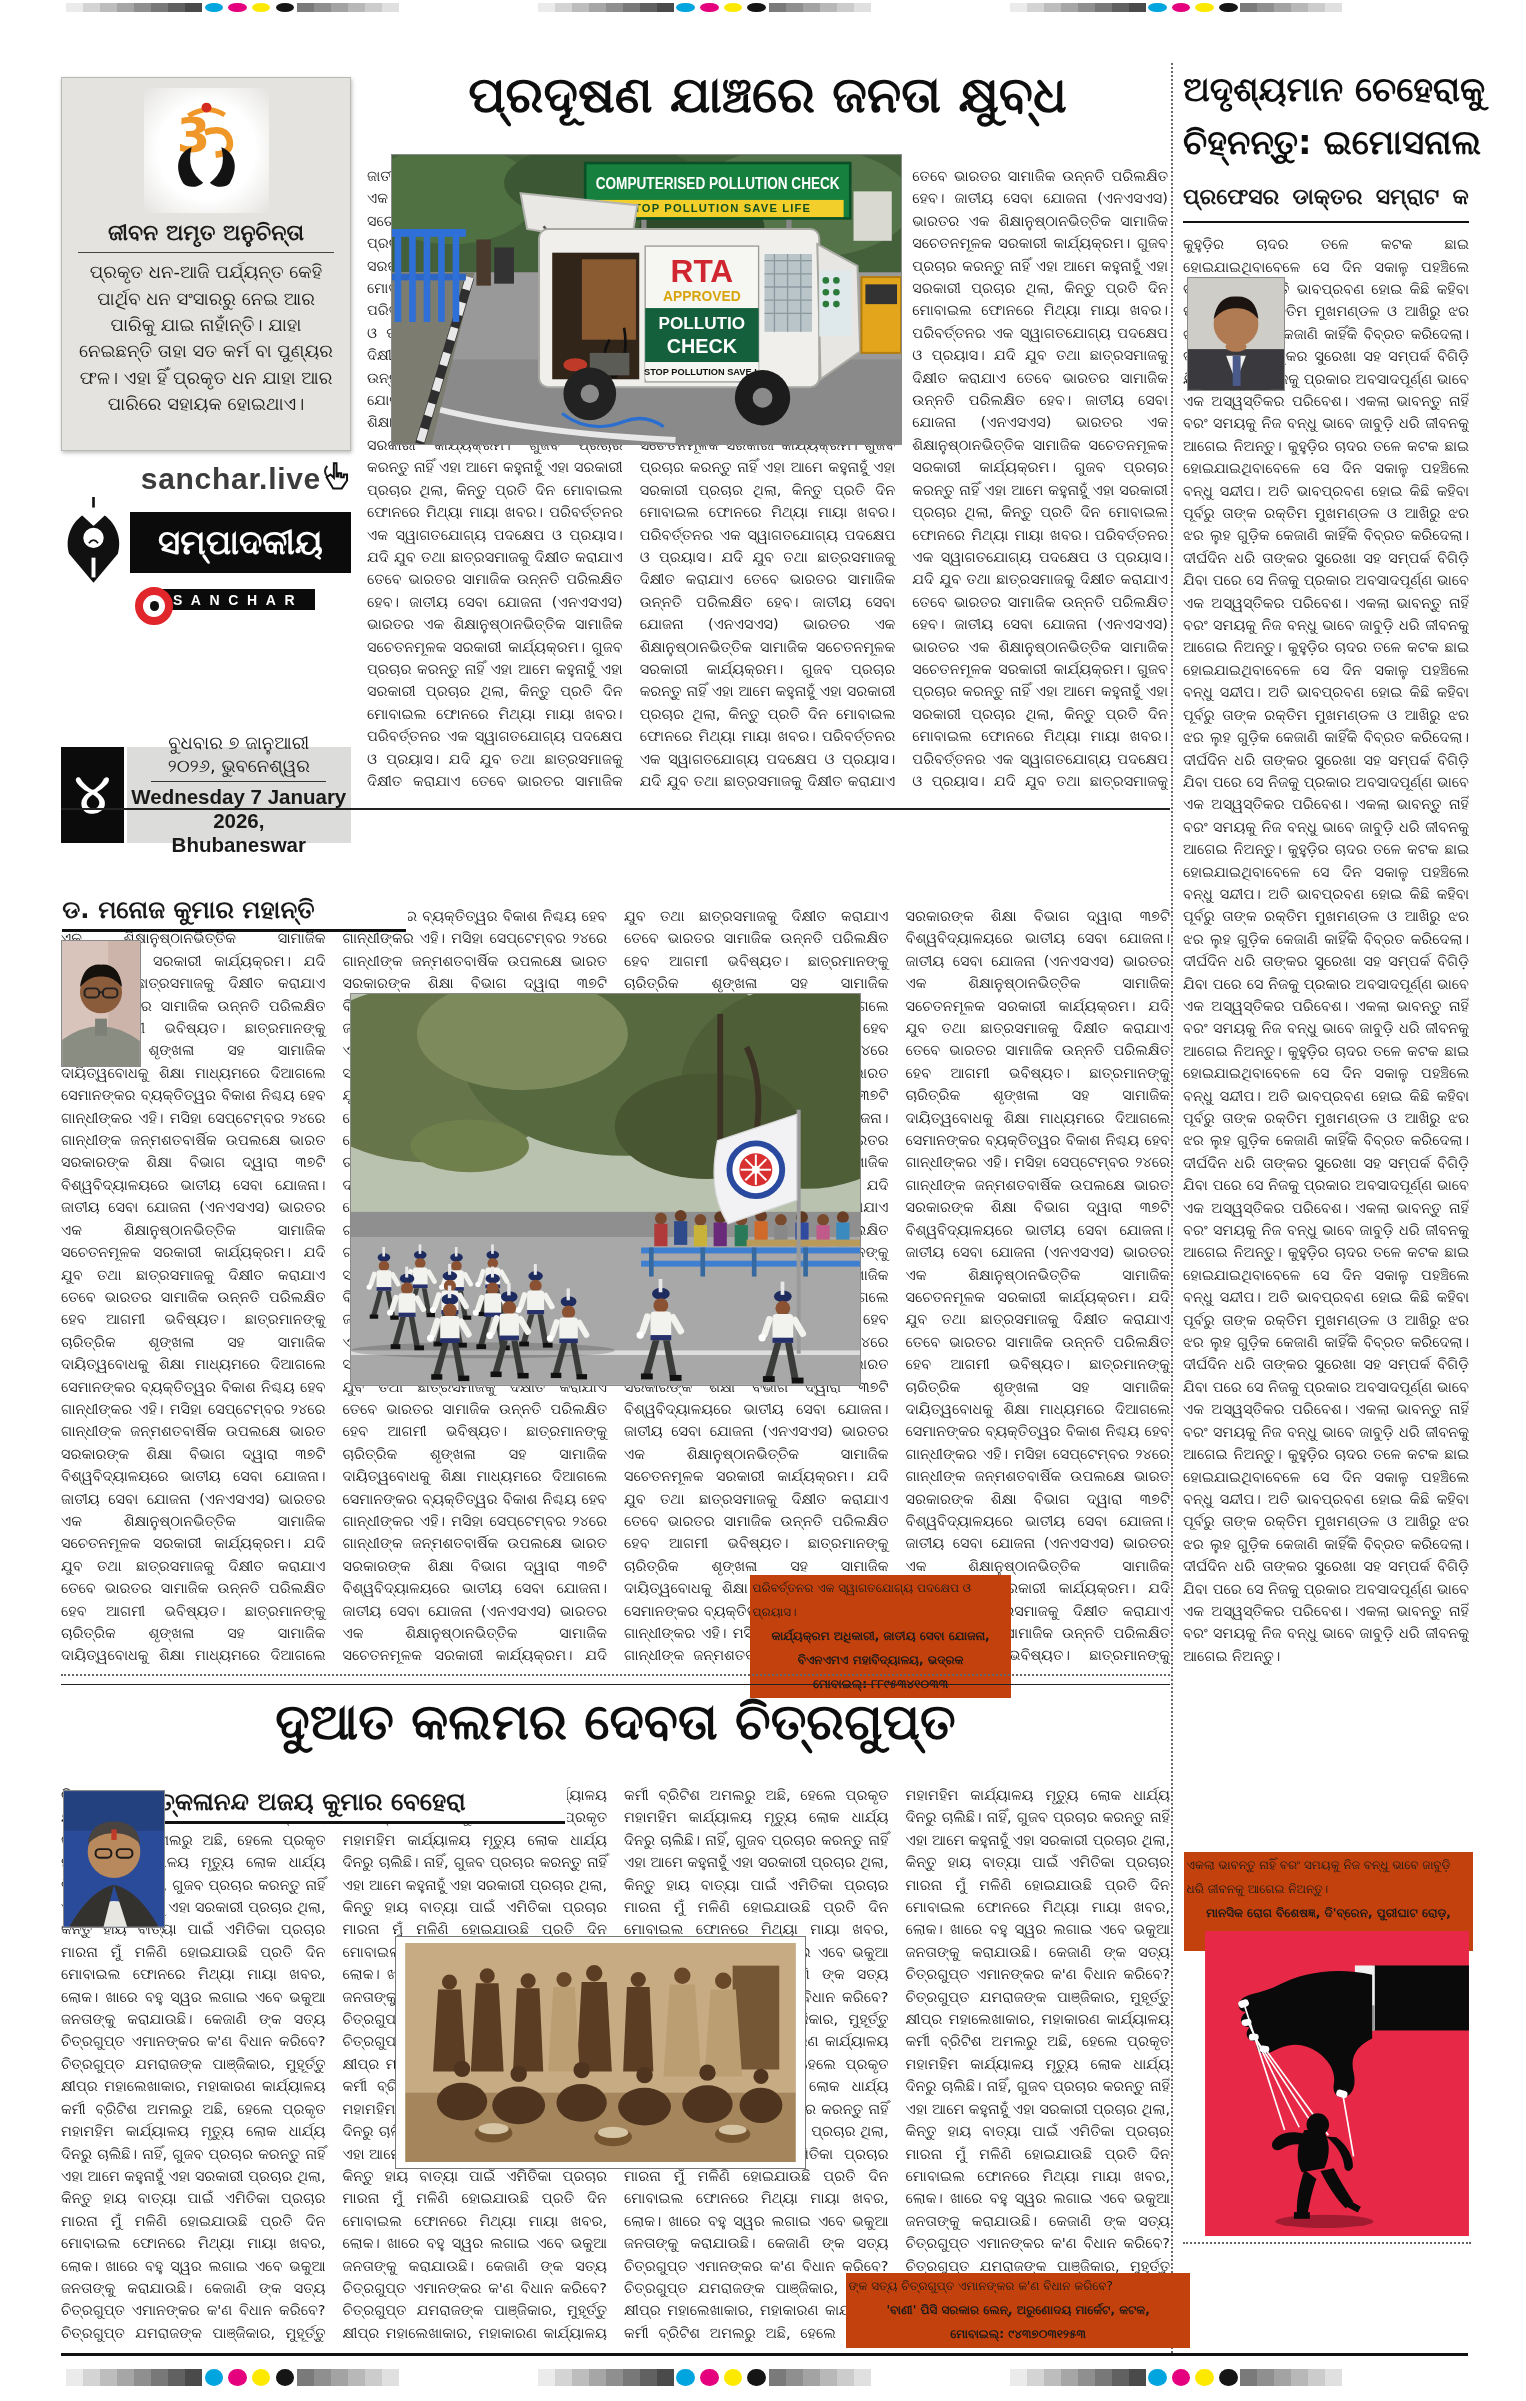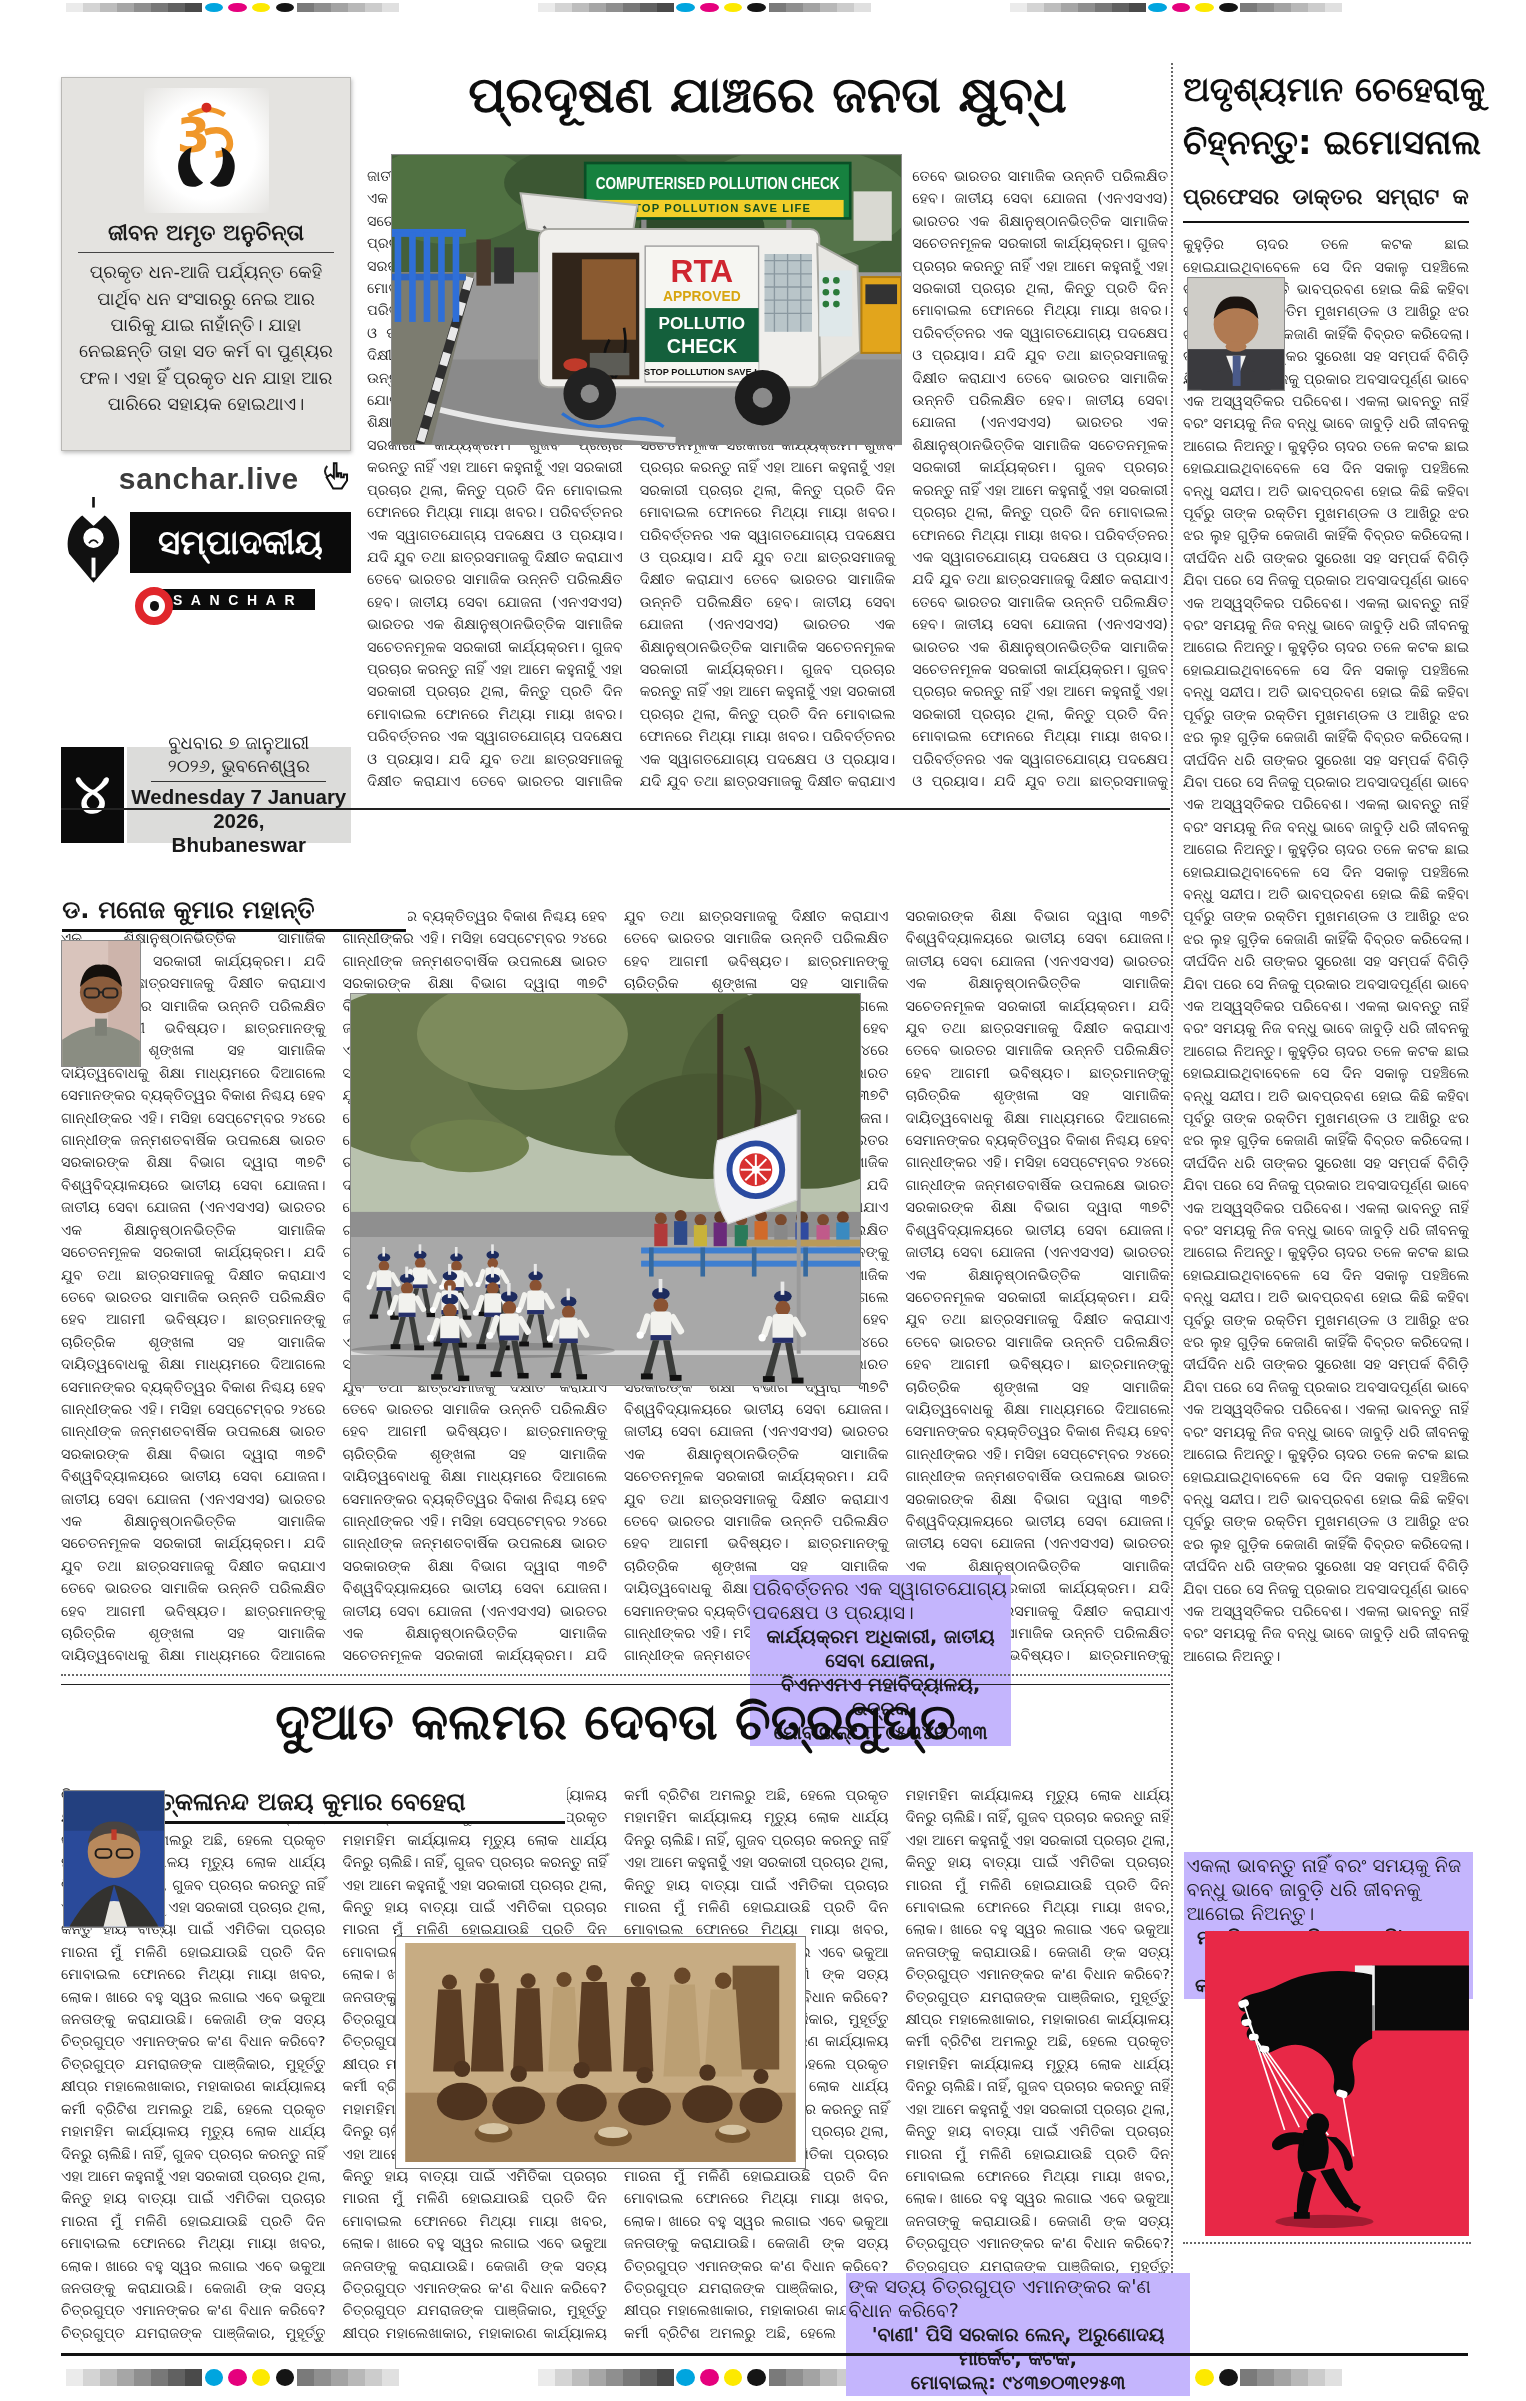--- a/index.html
+++ b/index.html
@@ -16,21 +16,21 @@
   
   .masthead{left:61px;top:77px;width:290px;}
   .quotebox{background:#e4e3e0;border:0.7px solid #b9b8b5;box-shadow:1.3px 2px 4px rgba(0,0,0,.25);
             height:374px;padding:9.2px 12px;box-sizing:border-box;text-align:center;}
   .om-glow{width:125px;height:125px;margin:1.3px auto 0;
            background:radial-gradient(circle,#ffffff 0%,#ffffff 55%,#e4e3e0 100%);
            display:flex;align-items:center;justify-content:center;}
   .qb-title{font-size:22px;font-weight:bold;margin-top:6.6px;}
   .qb-rule{border:none;border-top:1.3px solid #444;margin:6.6px 4px;}
   .qb-text{font-size:18px;line-height:26.4px;}
-  .siteline{display:flex;justify-content:flex-end;align-items:center;gap:23px;margin-top:9.2px;height:37px;}
+  .siteline{display:flex;justify-content:flex-end;align-items:center;gap:1px;margin-top:9.2px;height:37px;}
   .sitetext{font-family:"Liberation Sans",sans-serif;font-weight:bold;font-size:30px;color:#3c3c3c;letter-spacing:0.7px;}
   .edrow{position:relative;height:79px;margin-top:9.2px;}
   .ed-nib{position:absolute;left:0;top:-9.2px;}
   .ed-bar{position:absolute;left:69px;top:5.3px;right:0;height:61px;background:#0b0b0b;color:#fff;
           display:flex;align-items:center;justify-content:center;font-size:34px;font-weight:bold;}
   .brand{position:relative;height:152px;margin-top:4px;text-align:center;}
   .brand-en{display:inline-block;background:#0b0b0b;color:#fff;font-family:"Liberation Sans",sans-serif;
             font-weight:bold;font-size:14px;letter-spacing:8.6px;padding:2.6px 12px 2px 17px;margin-left:59px;}
   .brand-od{font-size:78px;font-weight:bold;line-height:1.05;color:#0d0d0d;
             text-shadow:0 0 1.3px #000;}
@@ -46,21 +46,21 @@
   .date-rule{width:78%;border-top:1.3px solid #333;margin:3.3px 0;}
   .date-en{font-family:"Liberation Sans",sans-serif;font-weight:bold;font-size:20.5px;line-height:24px;}
 
   
   .headline{font-weight:bold;color:#0e0e0e;text-align:center;white-space:nowrap;}
   .bodytext{font-size:14.5px;line-height:22.4px;text-align:justify;overflow:hidden;column-fill:auto;}
   .cols3{column-count:3;column-gap:17px;}
   .cols4{column-count:4;column-gap:17px;}
   .byline{font-weight:bold;background:#fff;}
   .byline .bl-rule{border:none;border-top:3.3px solid #111;margin:5.3px 0 0;}
-  .contact{background:#c4b5fd;font-size:19px;line-height:24px;padding:1.3px 2.6px;}
+  .contact{background:#c2410c;font-size:12px;line-height:24px;padding:1.3px 2.6px;}
   .contact .c-bold{font-weight:bold;text-align:center;}
 
   
   .art-top{left:367px;top:65px;width:801px;height:734px;}
   .art-top .headline{font-size:50px;line-height:1.2;}
   .art-top .bodytext{position:absolute;left:0;right:0;top:100px;bottom:2.6px;}
 
   
   .art-right{left:1183px;top:63px;width:286px;height:2290px;}
   .art-right .headline{font-size:34px;line-height:1.55;white-space:nowrap;}

